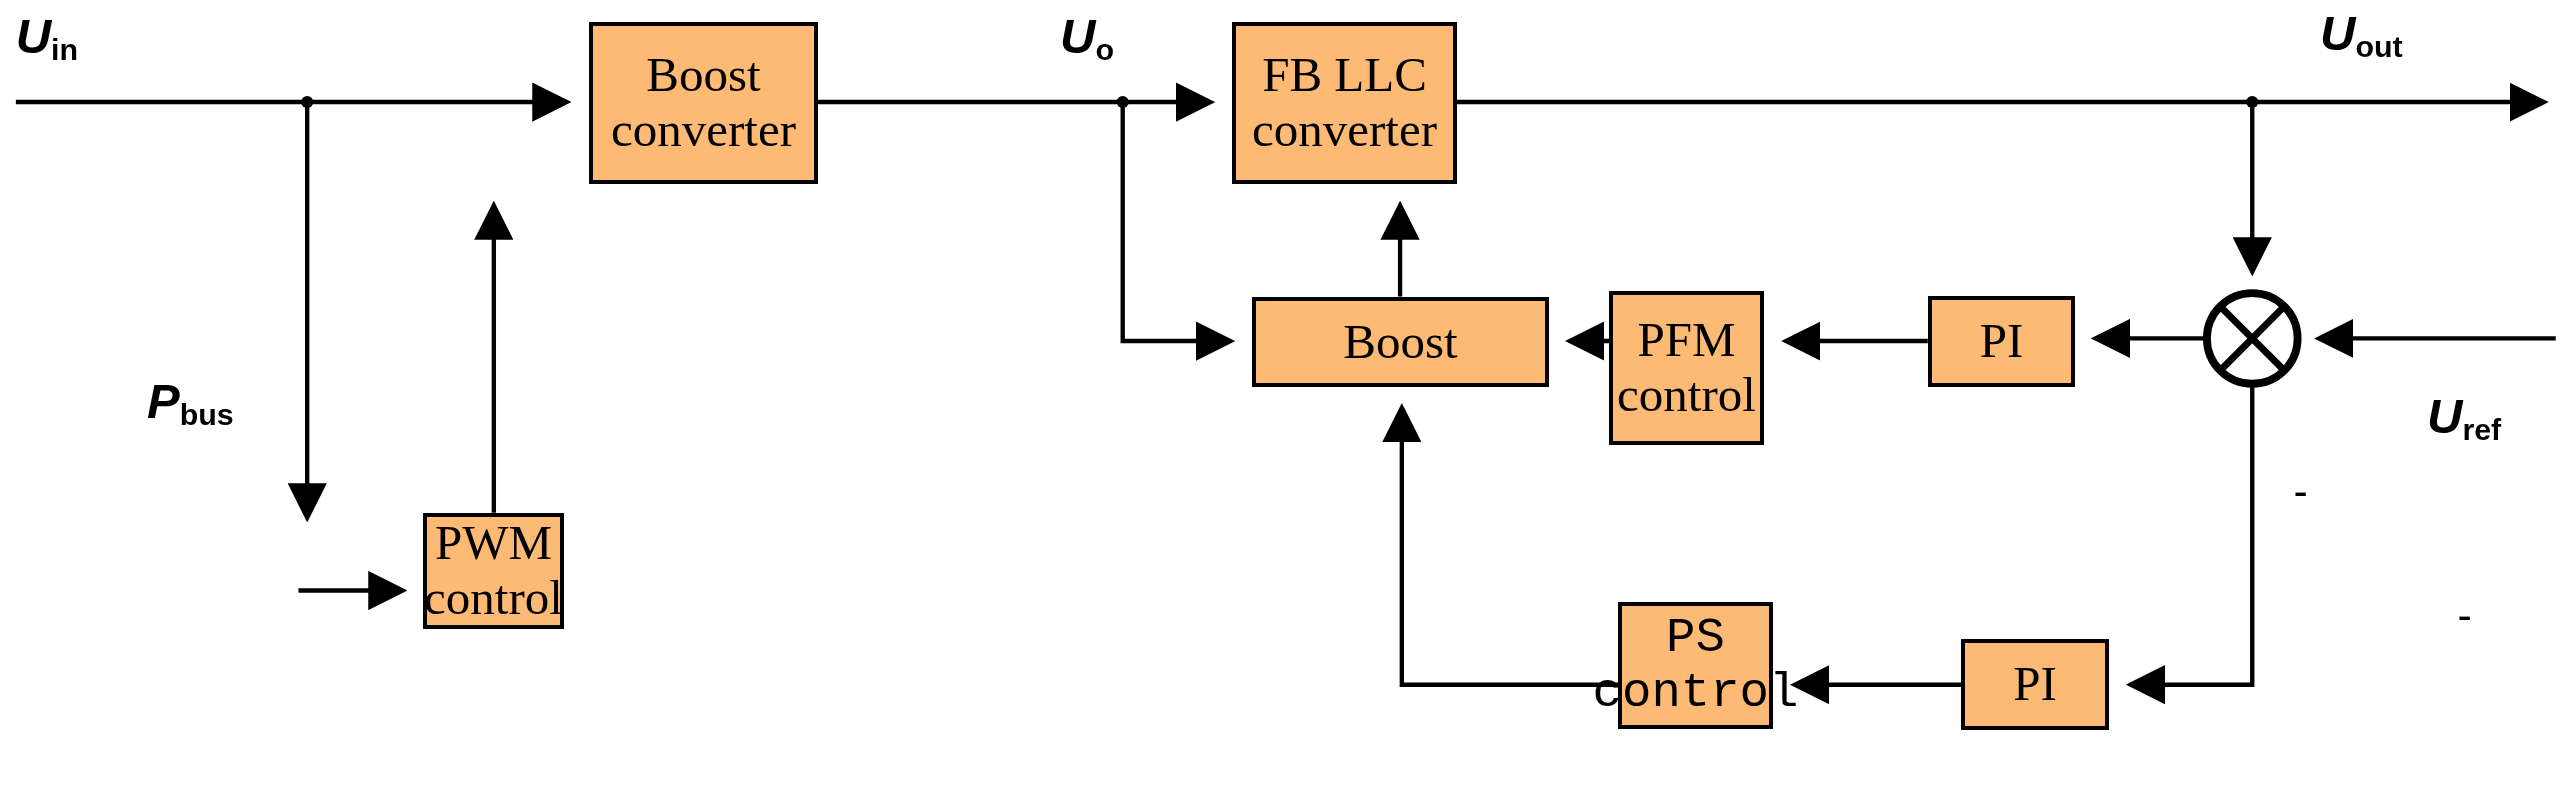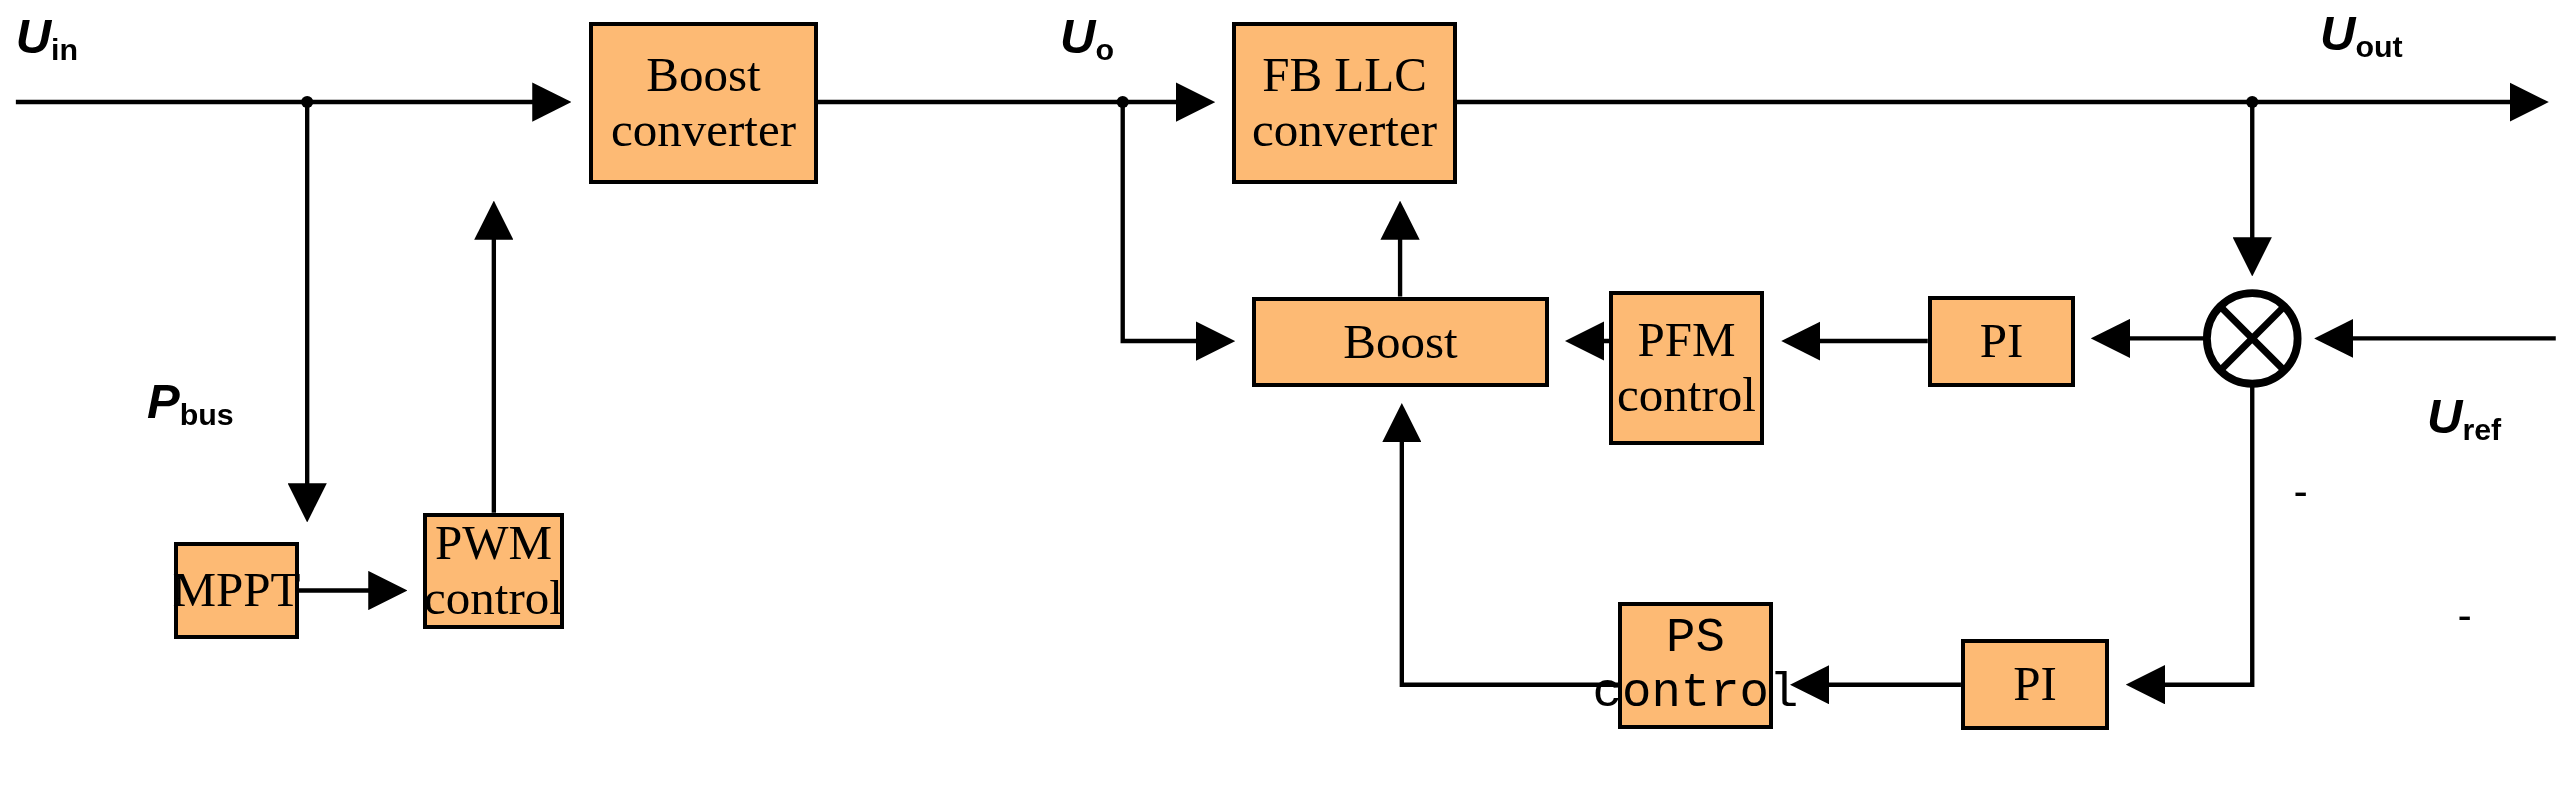--- a/index.html
+++ b/index.html
@@ -107,21 +107,20 @@
       <path d="M2545,351 L2619,425 M2619,351 L2545,425" stroke="#000" stroke-width="8" fill="none"></path>
     </g>
   </svg>
 
   <div class="blk" style="left:589px;top:22px;width:229px;height:162px;">Boost
 converter</div>
 
   <div class="blk" style="left:1232px;top:22px;width:225px;height:162px;">FB LLC
 converter</div>
 
-  <div class="blk" style="left:174px;top:542px;width:125px;height:97px;">MPPT</div>
 
   <div class="blk" style="left:423px;top:513px;width:141px;height:116px;">PWM
 control</div>
 
   <div class="blk" style="left:1252px;top:297px;width:297px;height:90px;">Boost</div>
 
   <div class="blk" style="left:1609px;top:263px;width:155px;height:154px;margin-top:28px;">PFM
 control</div>
 
   <div class="blk" style="left:1928px;top:296px;width:147px;height:91px;">PI</div>

